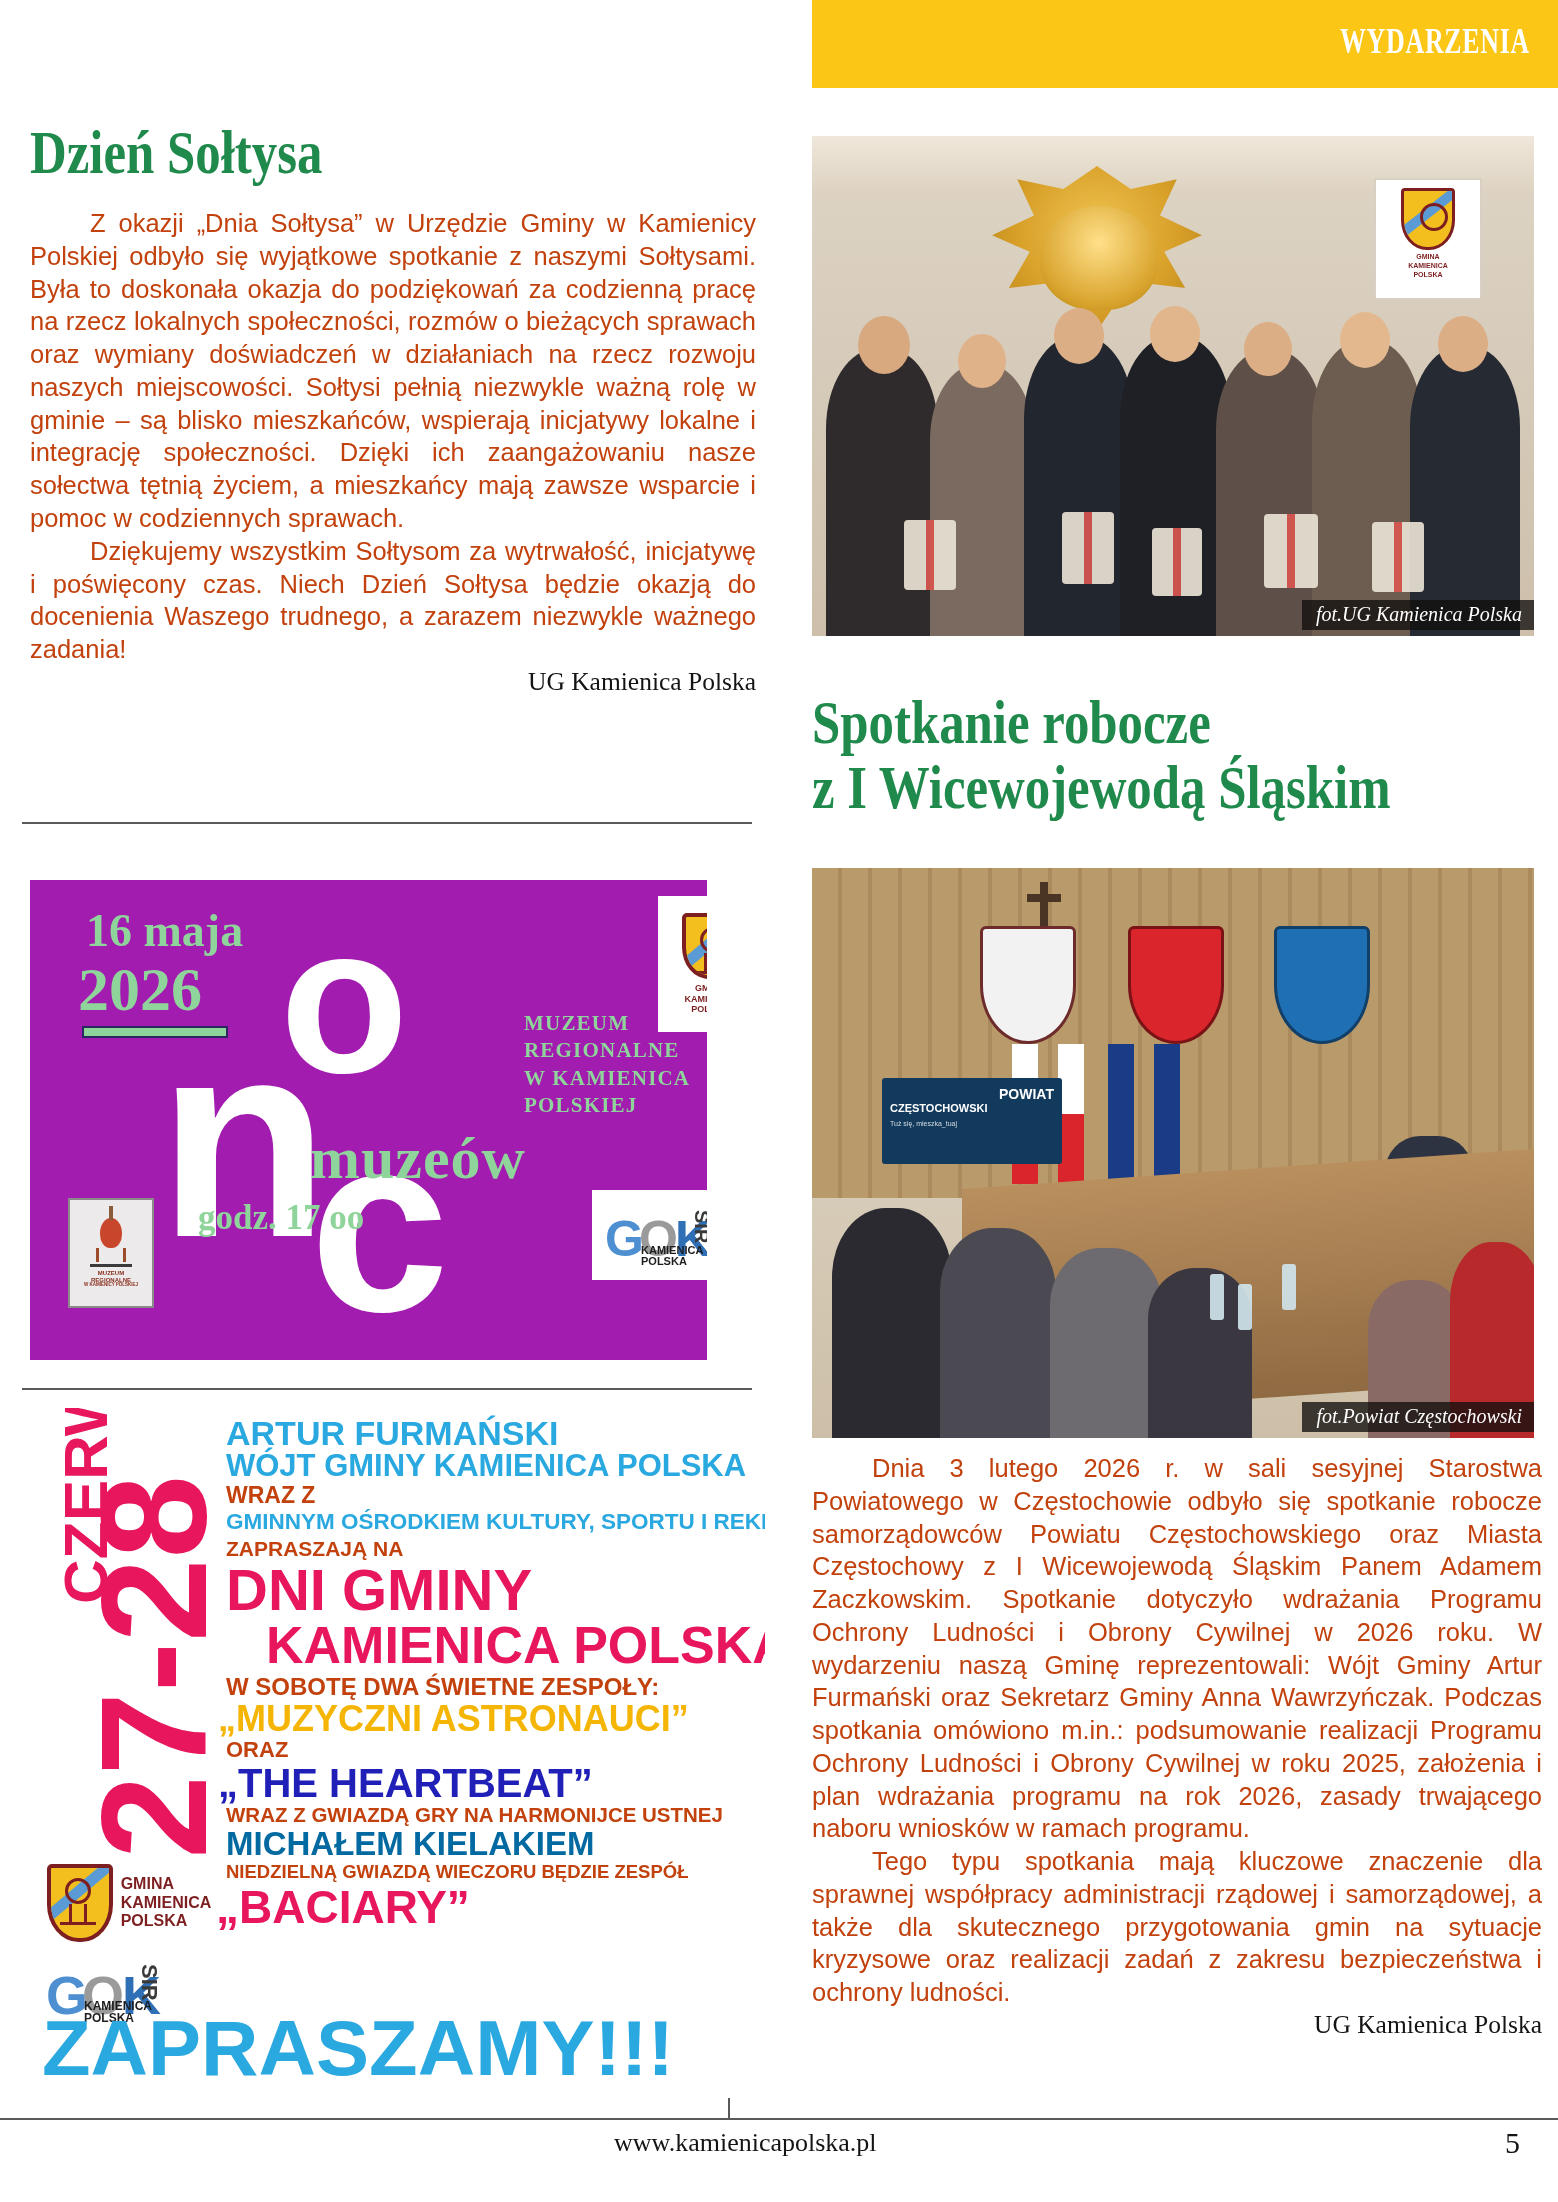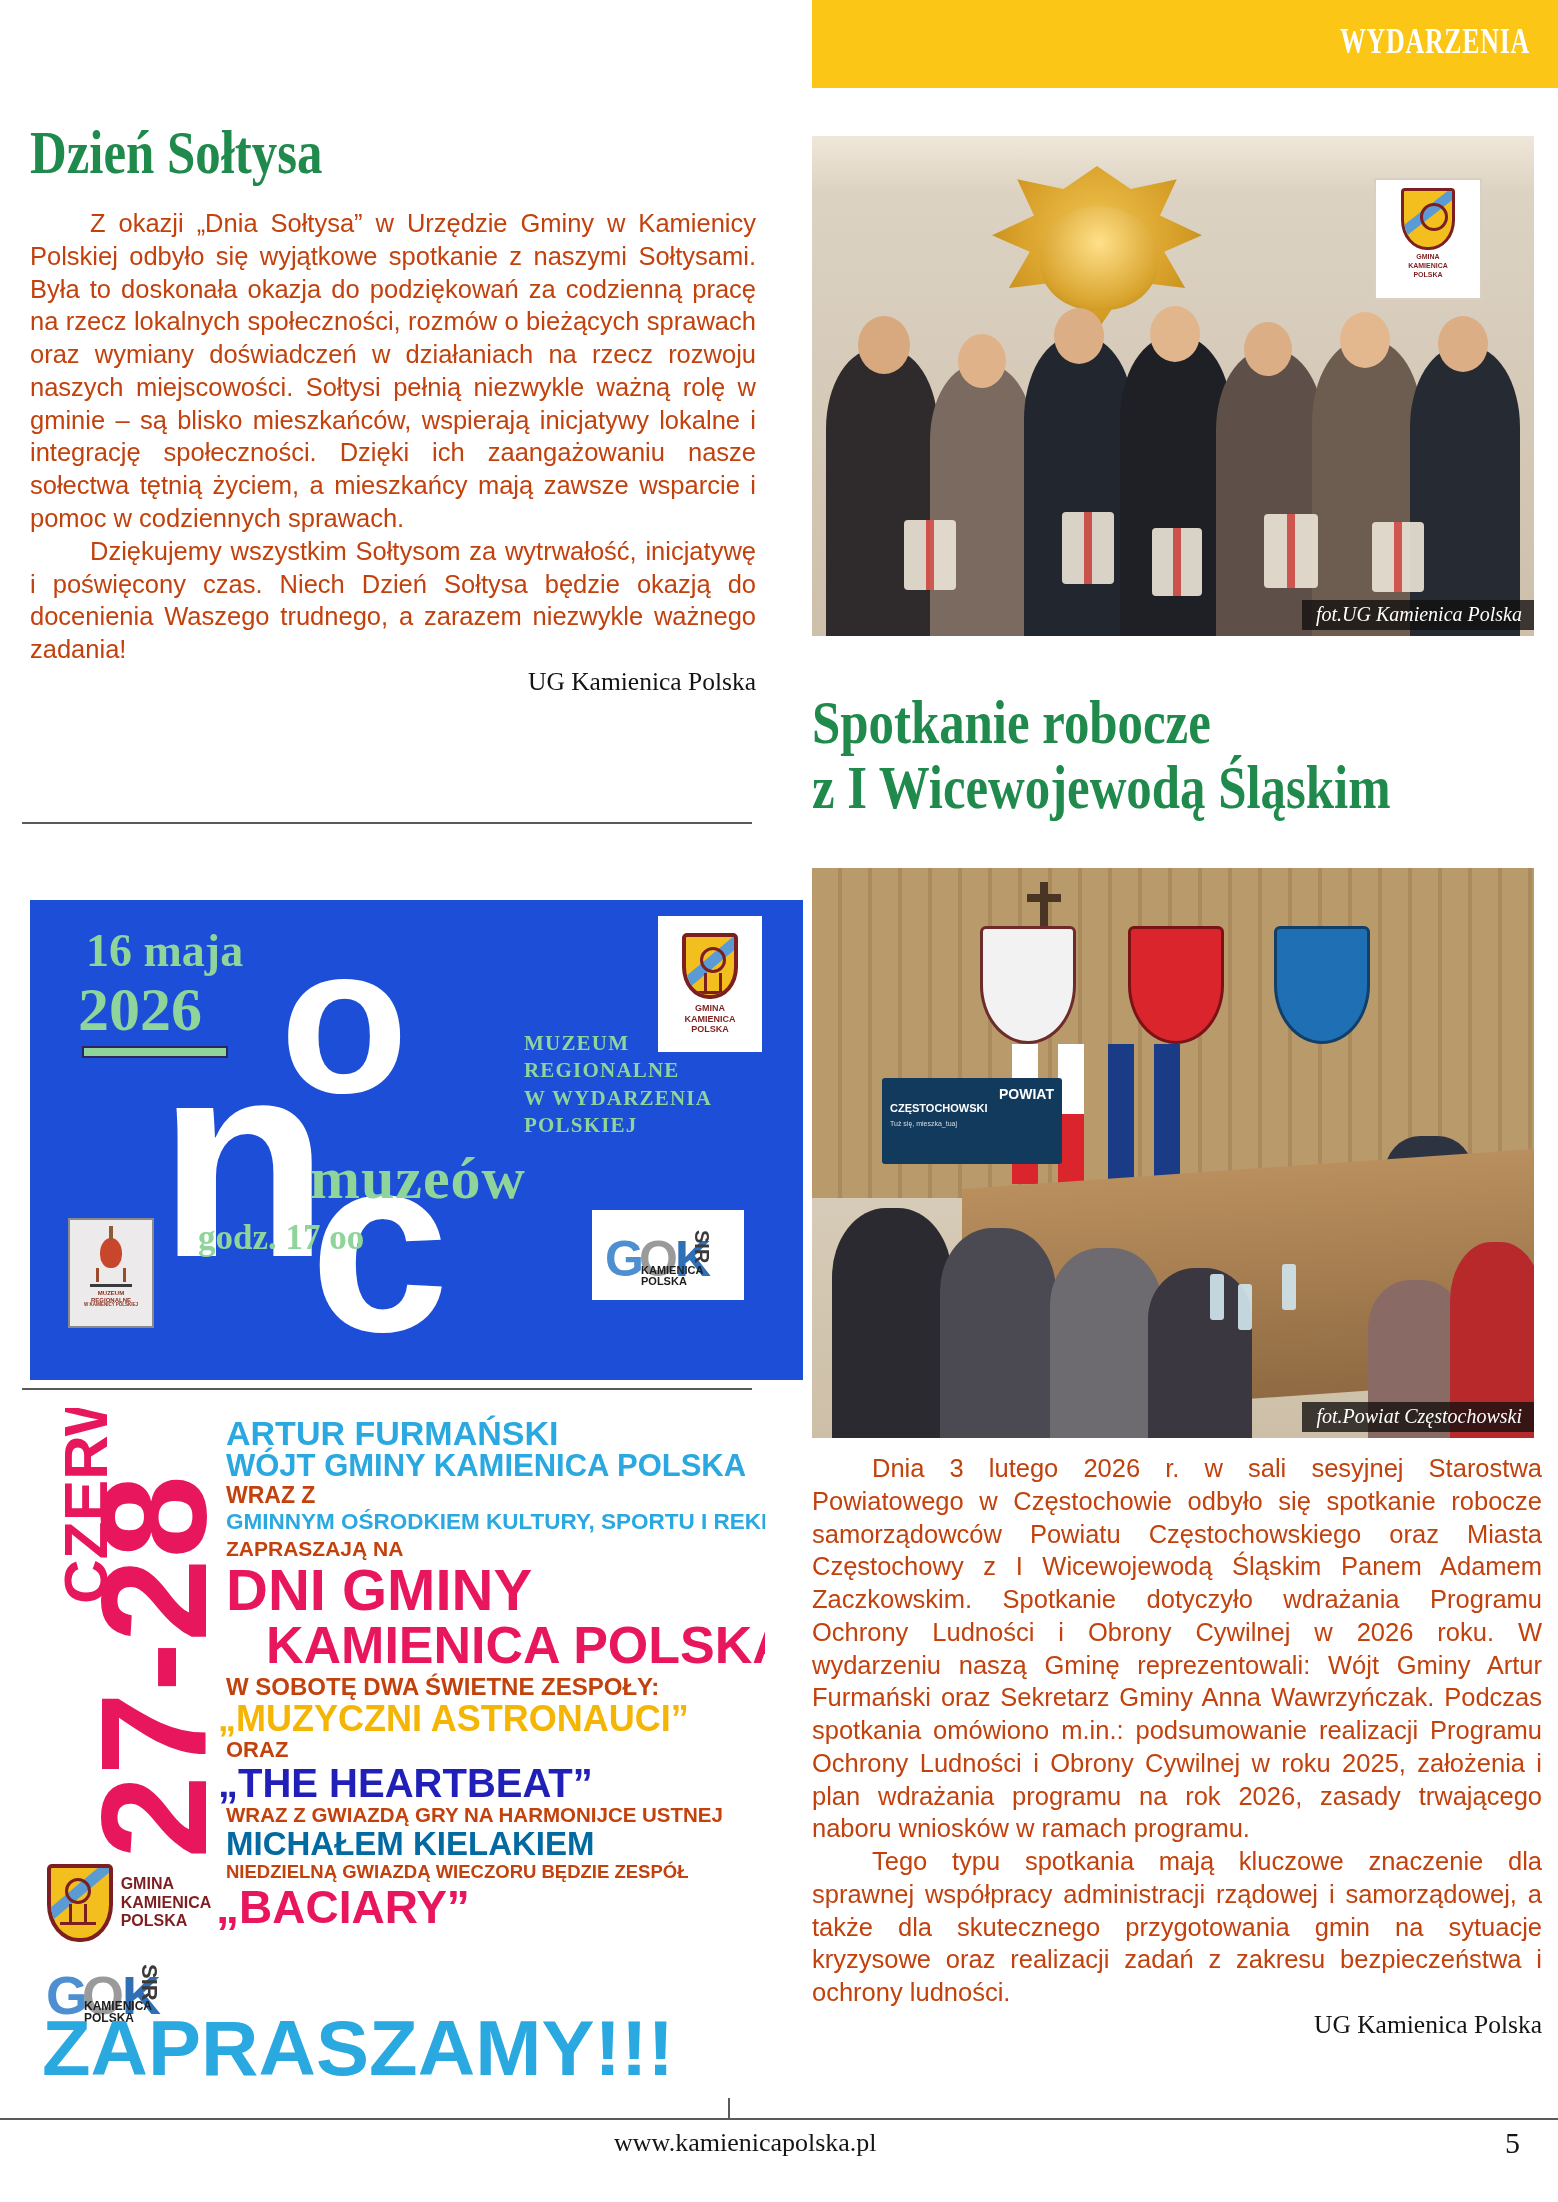--- a/index.html
+++ b/index.html
@@ -152,22 +152,22 @@
       background:#2e3342; border-radius:40% 40% 0 0; }
   .p2-banner { position:absolute; left:70px; top:210px; width:180px; height:86px;
       background:#123a5c; border-radius:3px; color:#fff;
       font-family:"Liberation Sans",sans-serif; font-size:11px; padding:8px; }
   .p2-person { position:absolute; border-radius:45% 45% 0 0 / 30% 30% 0 0; }
   .p2-bottle { position:absolute; width:14px; height:46px; background:#cfe3ea;
       border-radius:3px; opacity:.92; }
 
   
   #poster-noc {
-    position:absolute; left:30px; top:880px; width:773px; height:480px;
-    background:#1d4ed8; overflow:hidden;margin-top:20px;
+    position:absolute; left:30px; top:880px; width:677px; height:480px;
+    background:#a21caf; overflow:hidden;
   }
   .noc-date {
     position:absolute; left:56px; top:28px;
     font-family:"Liberation Serif", serif; font-weight:bold;
     color:#8fd49a; font-size:46px; line-height:1.0;
   }
   .noc-year {
     position:absolute; left:48px; top:78px;
     font-family:"Liberation Serif", serif; font-weight:bold;
     color:#8fd49a; font-size:62px; line-height:1.0;
@@ -373,21 +373,21 @@
   <div class="noc-year-rule"></div>
 
   <div class="noc-o">o</div>
   <div class="noc-n">n</div>
   <div class="noc-c">c</div>
   <div class="noc-muzeow">muzeów</div>
 
   <div class="noc-museum-lines">
     <div>MUZEUM</div>
     <div>REGIONALNE</div>
-    <div>W WYDARZENIA</div>
+    <div>W KAMIENICA</div>
     <div>POLSKIEJ</div>
   </div>
 
   <div class="noc-godz">godz. 17 oo</div>
 
   <div class="logo-gmina-box" style="left:628px;top:16px;width:104px;height:136px;">
     <div class="shield-gmina">
       <div class="stripe"></div>
       <div class="wheel"></div>
       <div class="stand"></div>

